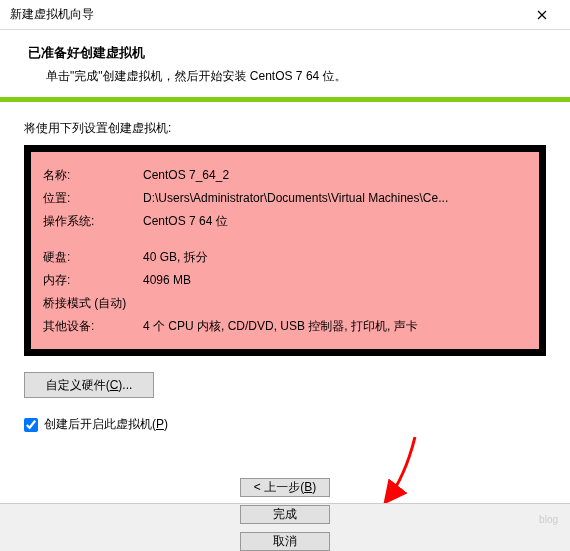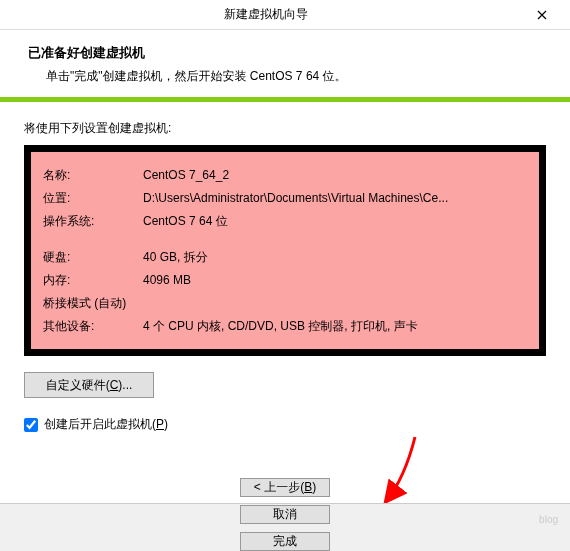--- a/index.html
+++ b/index.html
@@ -12,21 +12,20 @@
     overflow: hidden;
     color: #000;
   }
   .titlebar {
     height: 30px;
     display: flex;
     align-items: center;
     padding: 0 8px 0 10px;
     border-bottom: 1px solid #ddd;
     position: relative;
-    text-align: center;
   }
   .titlebar .title { flex: 1; font-size: 12px; }
   .titlebar .close {
     width: 40px; height: 28px;
     display: flex; align-items: center; justify-content: center;
     cursor: pointer;
   }
   .titlebar .close svg { width: 10px; height: 10px; }
   .header {
     padding: 14px 18px 12px 28px;
@@ -166,17 +165,17 @@
   <defs>
     <marker id="ah" markerWidth="8" markerHeight="8" refX="6" refY="4" orient="auto">
       <path d="M0,0 L8,4 L0,8 Z" fill="#ff0000"></path>
     </marker>
   </defs>
   <path d="M50,5 Q40,45 22,68" stroke="#ff0000" stroke-width="3" fill="none" marker-end="url(#ah)"></path>
 </svg>
 
 <div class="footer">
   <button><span>&lt; 上一步(</span><u>B</u><span>)</span></button>
+  <button>完成</button>
   <button>取消</button>
-  <button>完成</button>
 </div>
 
 <div class="watermark">blog</div>
 
 </body></html>

